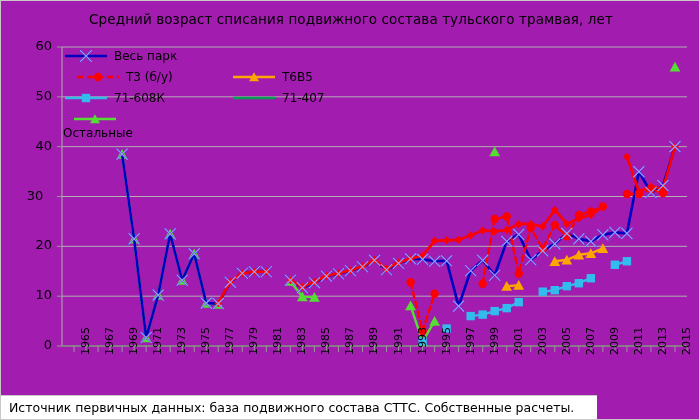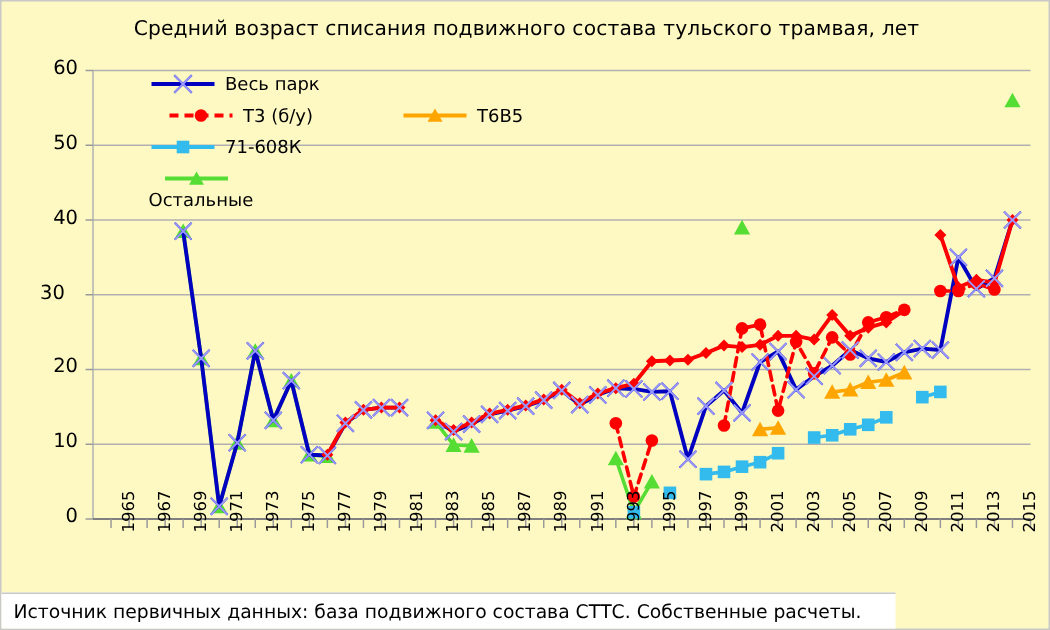--- a/index.html
+++ b/index.html
@@ -7,21 +7,21 @@
     width:700px;height:420px;
     background:#ffffff;
     font-family:"DejaVu Sans", sans-serif;
     overflow:hidden;
   }
   #root{
     position:relative;
     width:700px;height:420px;
     box-sizing:border-box;
     border:1px solid #c8c8c8;
-    background:#fef9c3;
+    background:#a21caf;
   }
   #chart-title{
     position:absolute;left:0;top:10px;width:700px;
     text-align:center;
     font-size:13.5px;color:#000;
     letter-spacing:0.1px;
     white-space:nowrap;
   }
   #plot-svg{position:absolute;left:0;top:0;}
   .ylabel{
@@ -40,21 +40,20 @@
   #legend{
     position:absolute;
     left:62px;top:48px;
     width:330px;height:82px;
     font-size:12px;color:#000;
   }
   .legend-item{
     position:absolute;
     display:flex;align-items:center;
     white-space:nowrap;
-    margin-left:36px;
   }
   .legend-key{
     width:46px;height:14px;position:relative;margin-right:5px;flex:0 0 auto;
   }
   .legend-key svg{position:absolute;left:0;top:0;}
   .legend-text{line-height:14px;}
   #footer-note{
     position:absolute;
     left:0;bottom:0;
     width:596px;
@@ -406,20 +405,28 @@
         <div class="legend-key">
           <svg width="46" height="14">
             <line x1="2" y1="7" x2="44" y2="7" stroke="#33BBEE" stroke-width="2.6"></line>
             <g>
               <rect x="18.8" y="2.8" width="8.4" height="8.4" fill="#33BBEE"></rect>
             </g>
           </svg>
         </div>
         <span class="legend-text">71-608К</span>
       </div>
+      <div class="legend-item" style="left: 168px; top: 42px;">
+        <div class="legend-key">
+          <svg width="46" height="14">
+            <line x1="2" y1="7" x2="44" y2="7" stroke="#00A050" stroke-width="2.6"></line>
+          </svg>
+        </div>
+        <span class="legend-text">71-407</span>
+      </div>
       <div class="legend-item" style="left: 0px; top: 63px; flex-direction: column;">
         <div class="legend-key">
           <svg width="46" height="14">
             <line x1="2" y1="7" x2="44" y2="7" stroke="#55DD33" stroke-width="2.6"></line>
             <g>
               <polygon points="23,2.3 28,11.2 18,11.2" fill="#55DD33"></polygon>
             </g>
           </svg>
         </div>
         <span class="legend-text">Остальные</span>

